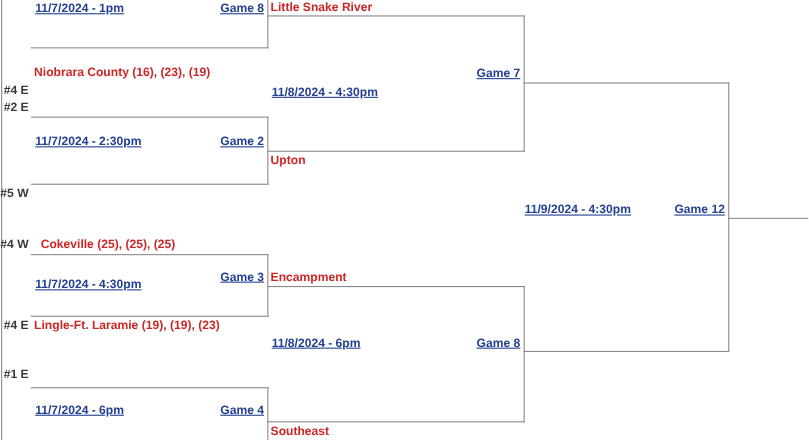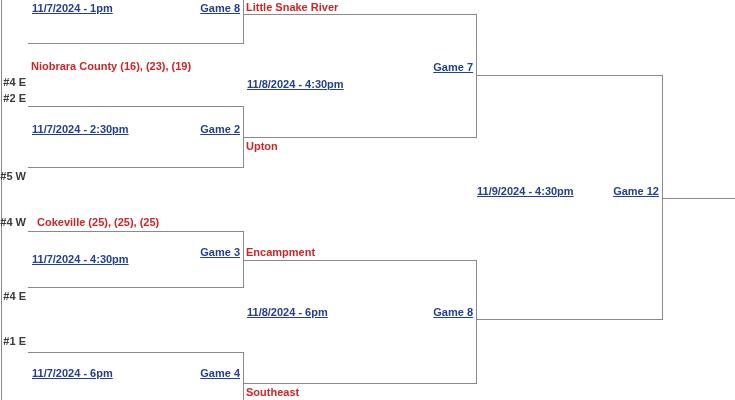--- a/index.html
+++ b/index.html
@@ -77,20 +77,21 @@
   <span class="txt blue r" style="left:559px;top:186px;width:100px;">Game 12</span>
 
   <span class="txt seed" style="left:0;top:217px;width:26px;">#4 W</span>
   <span class="txt red" style="left:37px;top:217px;">Cokeville (25), (25), (25)</span>
 
   <span class="txt blue" style="left:32px;top:254px;">11/7/2024 - 4:30pm</span>
   <span class="txt blue r" style="left:140px;top:247px;width:100px;">Game 3</span>
   <span class="txt red" style="left:246px;top:247px;">Encampment</span>
 
   <span class="txt seed" style="left:0;top:291px;width:26px;">#4 E</span>
+  <span class="txt red" style="left:31px;top:291px;">Lingle-Ft. Laramie (19), (19), (23)</span>
 
   <span class="txt blue" style="left:247px;top:307px;">11/8/2024 - 6pm</span>
   <span class="txt blue r" style="left:373px;top:307px;width:100px;">Game 8</span>
 
   <span class="txt seed" style="left:0;top:336px;width:26px;">#1 E</span>
 
   <span class="txt blue" style="left:32px;top:368px;">11/7/2024 - 6pm</span>
   <span class="txt blue r" style="left:140px;top:368px;width:100px;">Game 4</span>
   <span class="txt red" style="left:246px;top:387px;">Southeast</span>
 

